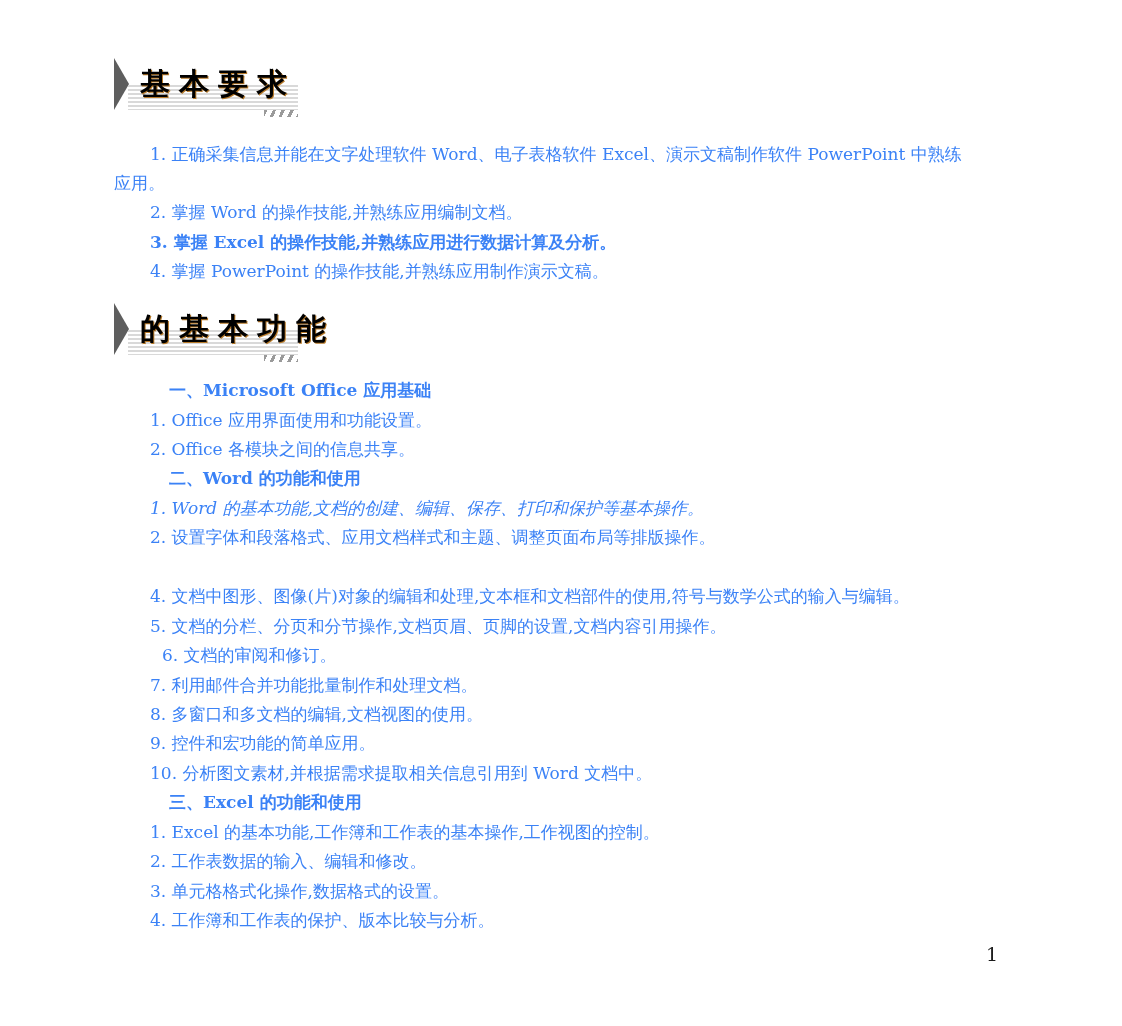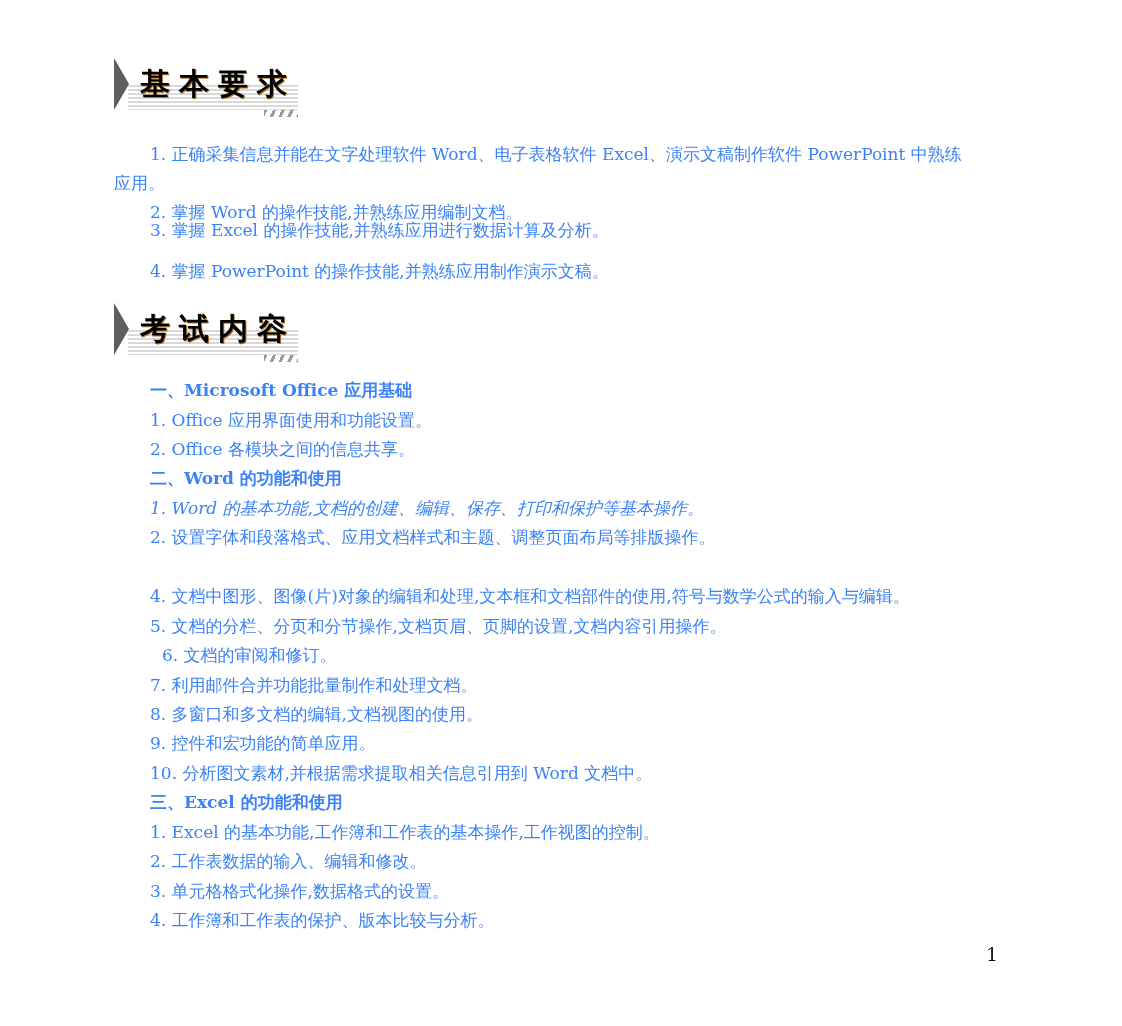--- a/index.html
+++ b/index.html
@@ -83,20 +83,21 @@
     .para {
       position: absolute;
       font-size: 17px;
       line-height: 29.5px;
       white-space: nowrap;
       color: #3b82f6;
     }
     .heading-bold {
       font-weight: bold;
       font-family: "DejaVu Serif", "Liberation Serif", serif;
+      margin-left: 19px;
     }
     .page-number {
       position: absolute;
       left: 986px;
       top: 943px;
       font-size: 19px;
       color: #1a1a1a;
     }
   </style>
 </head>
@@ -107,28 +108,28 @@
   <div class="banner" style="top:58px;">
     <div class="arrow"></div>
     <div class="stripes"></div>
     <div class="hash"></div>
     <div class="title">基本要求</div>
   </div>
 
   <div class="para" style="left:150px; top:140px;">1. 正确采集信息并能在文字处理软件 Word、电子表格软件 Excel、演示文稿制作软件 PowerPoint 中熟练</div>
   <div class="para" style="left:114px; top:169px;">应用。</div>
   <div class="para" style="left:150px; top:198px;">2. 掌握 Word 的操作技能,并熟练应用编制文档。</div>
-  <div class="para" style="left:150px; top:216px;">3. 掌握 Excel 的操作技能,并熟练应用进行数据计算及分析。</div>
+  <div class="para" style="left:150px; top:228px;font-weight:bold;">3. 掌握 Excel 的操作技能,并熟练应用进行数据计算及分析。</div>
   <div class="para" style="left:150px; top:257px;">4. 掌握 PowerPoint 的操作技能,并熟练应用制作演示文稿。</div>
 
   <div class="banner" style="top:303px;">
     <div class="arrow"></div>
     <div class="stripes"></div>
     <div class="hash"></div>
-    <div class="title">考试内容</div>
+    <div class="title">的基本功能</div>
   </div>
 
   <div class="para heading-bold" style="left:150px; top:376px;">一、Microsoft Office 应用基础</div>
   <div class="para" style="left:150px; top:406px;">1. Office 应用界面使用和功能设置。</div>
   <div class="para" style="left:150px; top:435px;text-align:right;">2. Office 各模块之间的信息共享。</div>
 
   <div class="para heading-bold" style="left:150px; top:464px;">二、Word 的功能和使用</div>
   <div class="para" style="left:150px; top:494px;font-style:italic;">1. Word 的基本功能,文档的创建、编辑、保存、打印和保护等基本操作。</div>
   <div class="para" style="left:150px; top:523px;">2. 设置字体和段落格式、应用文档样式和主题、调整页面布局等排版操作。</div>
   <div class="para" style="left:150px; top:582px;">4. 文档中图形、图像(片)对象的编辑和处理,文本框和文档部件的使用,符号与数学公式的输入与编辑。</div>

